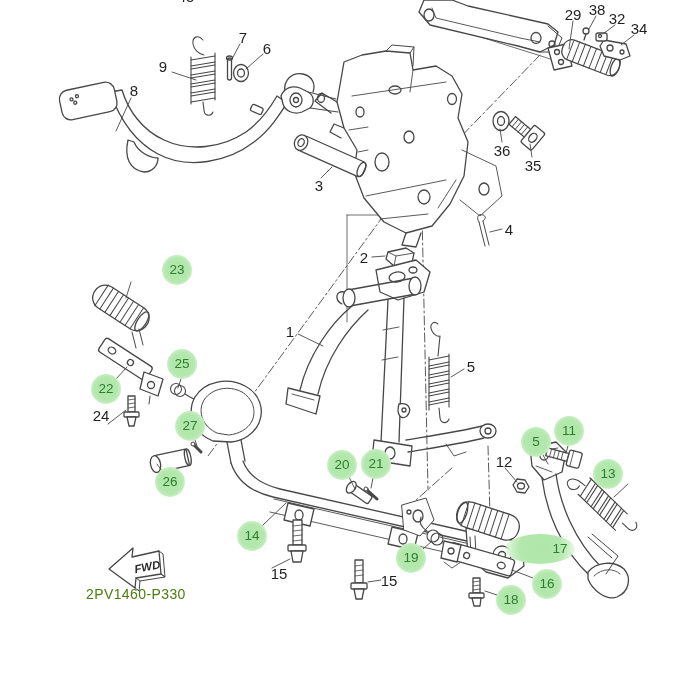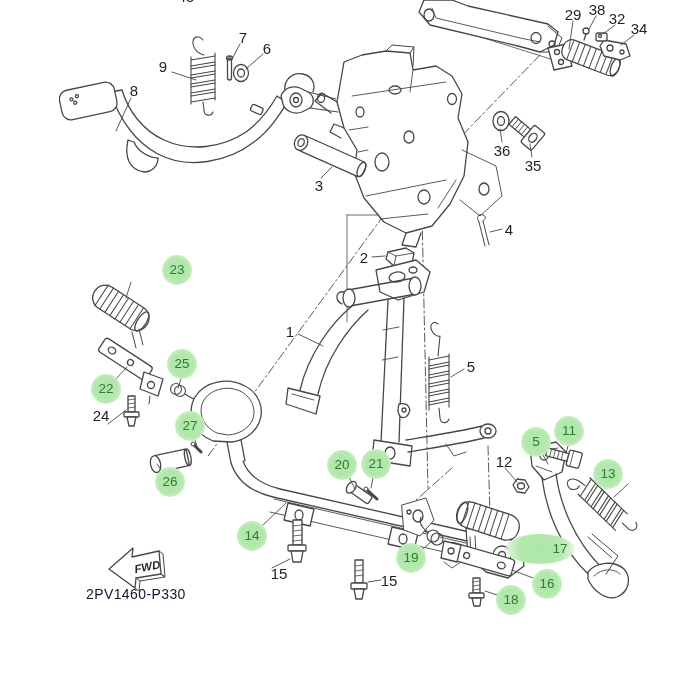--- a/index.html
+++ b/index.html
@@ -4,21 +4,21 @@
 <style>
   html,body{margin:0;padding:0;background:#fff;}
   .stage{position:relative;width:700px;height:700px;background:#ffffff;overflow:hidden;
          font-family:"Liberation Sans",sans-serif;}
   .art{position:absolute;left:0;top:0;}
   .callout{position:absolute;transform:translate(-50%,-50%);font-family:"Liberation Sans",sans-serif;
            font-size:15px;font-weight:400;color:#1f1f1f;line-height:1;white-space:nowrap;user-select:none;}
   .callout.hl{width:30px;height:30px;border-radius:50%;display:flex;align-items:center;justify-content:center;
               font-size:13.5px;color:#2f7d2f;
               background:radial-gradient(circle,#aee6a8 0%,#b4e8ae 55%,#d4f3d0 80%,rgba(216,245,212,0) 100%);}
-  .footer-code{position:absolute;left:86px;top:586px;font-size:14px;letter-spacing:.4px;color:#0f172a;}
+  .footer-code{position:absolute;left:86px;top:586px;font-size:14px;letter-spacing:.4px;color:#4d7c0f;}
 </style>
 </head>
 <body>
 
 <div class="stage">
 
   <svg class="art" width="700" height="700" viewBox="0 0 700 700" fill="none" stroke="#474747" stroke-width="1.3" stroke-linecap="round" stroke-linejoin="round">
 
     <g stroke-width="0.9" stroke-dasharray="9 3 2 3">
       <path d="M540,55 L389,211"></path>

